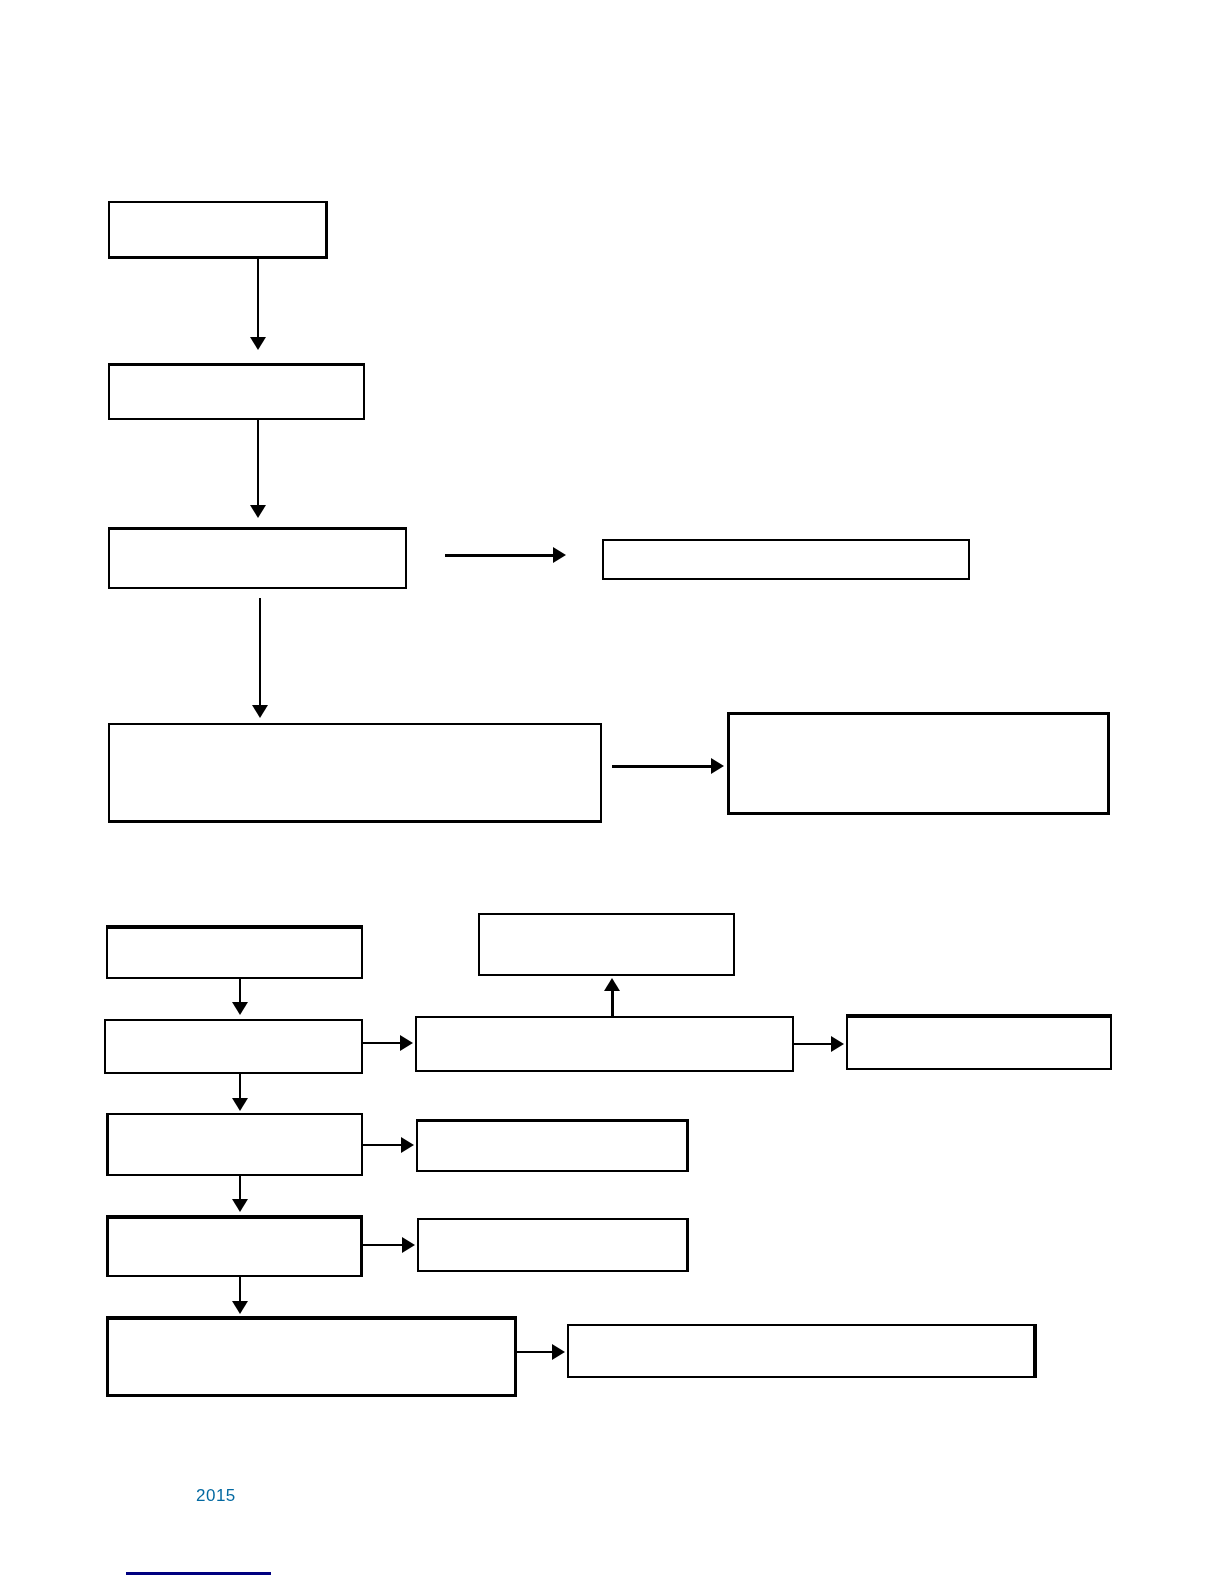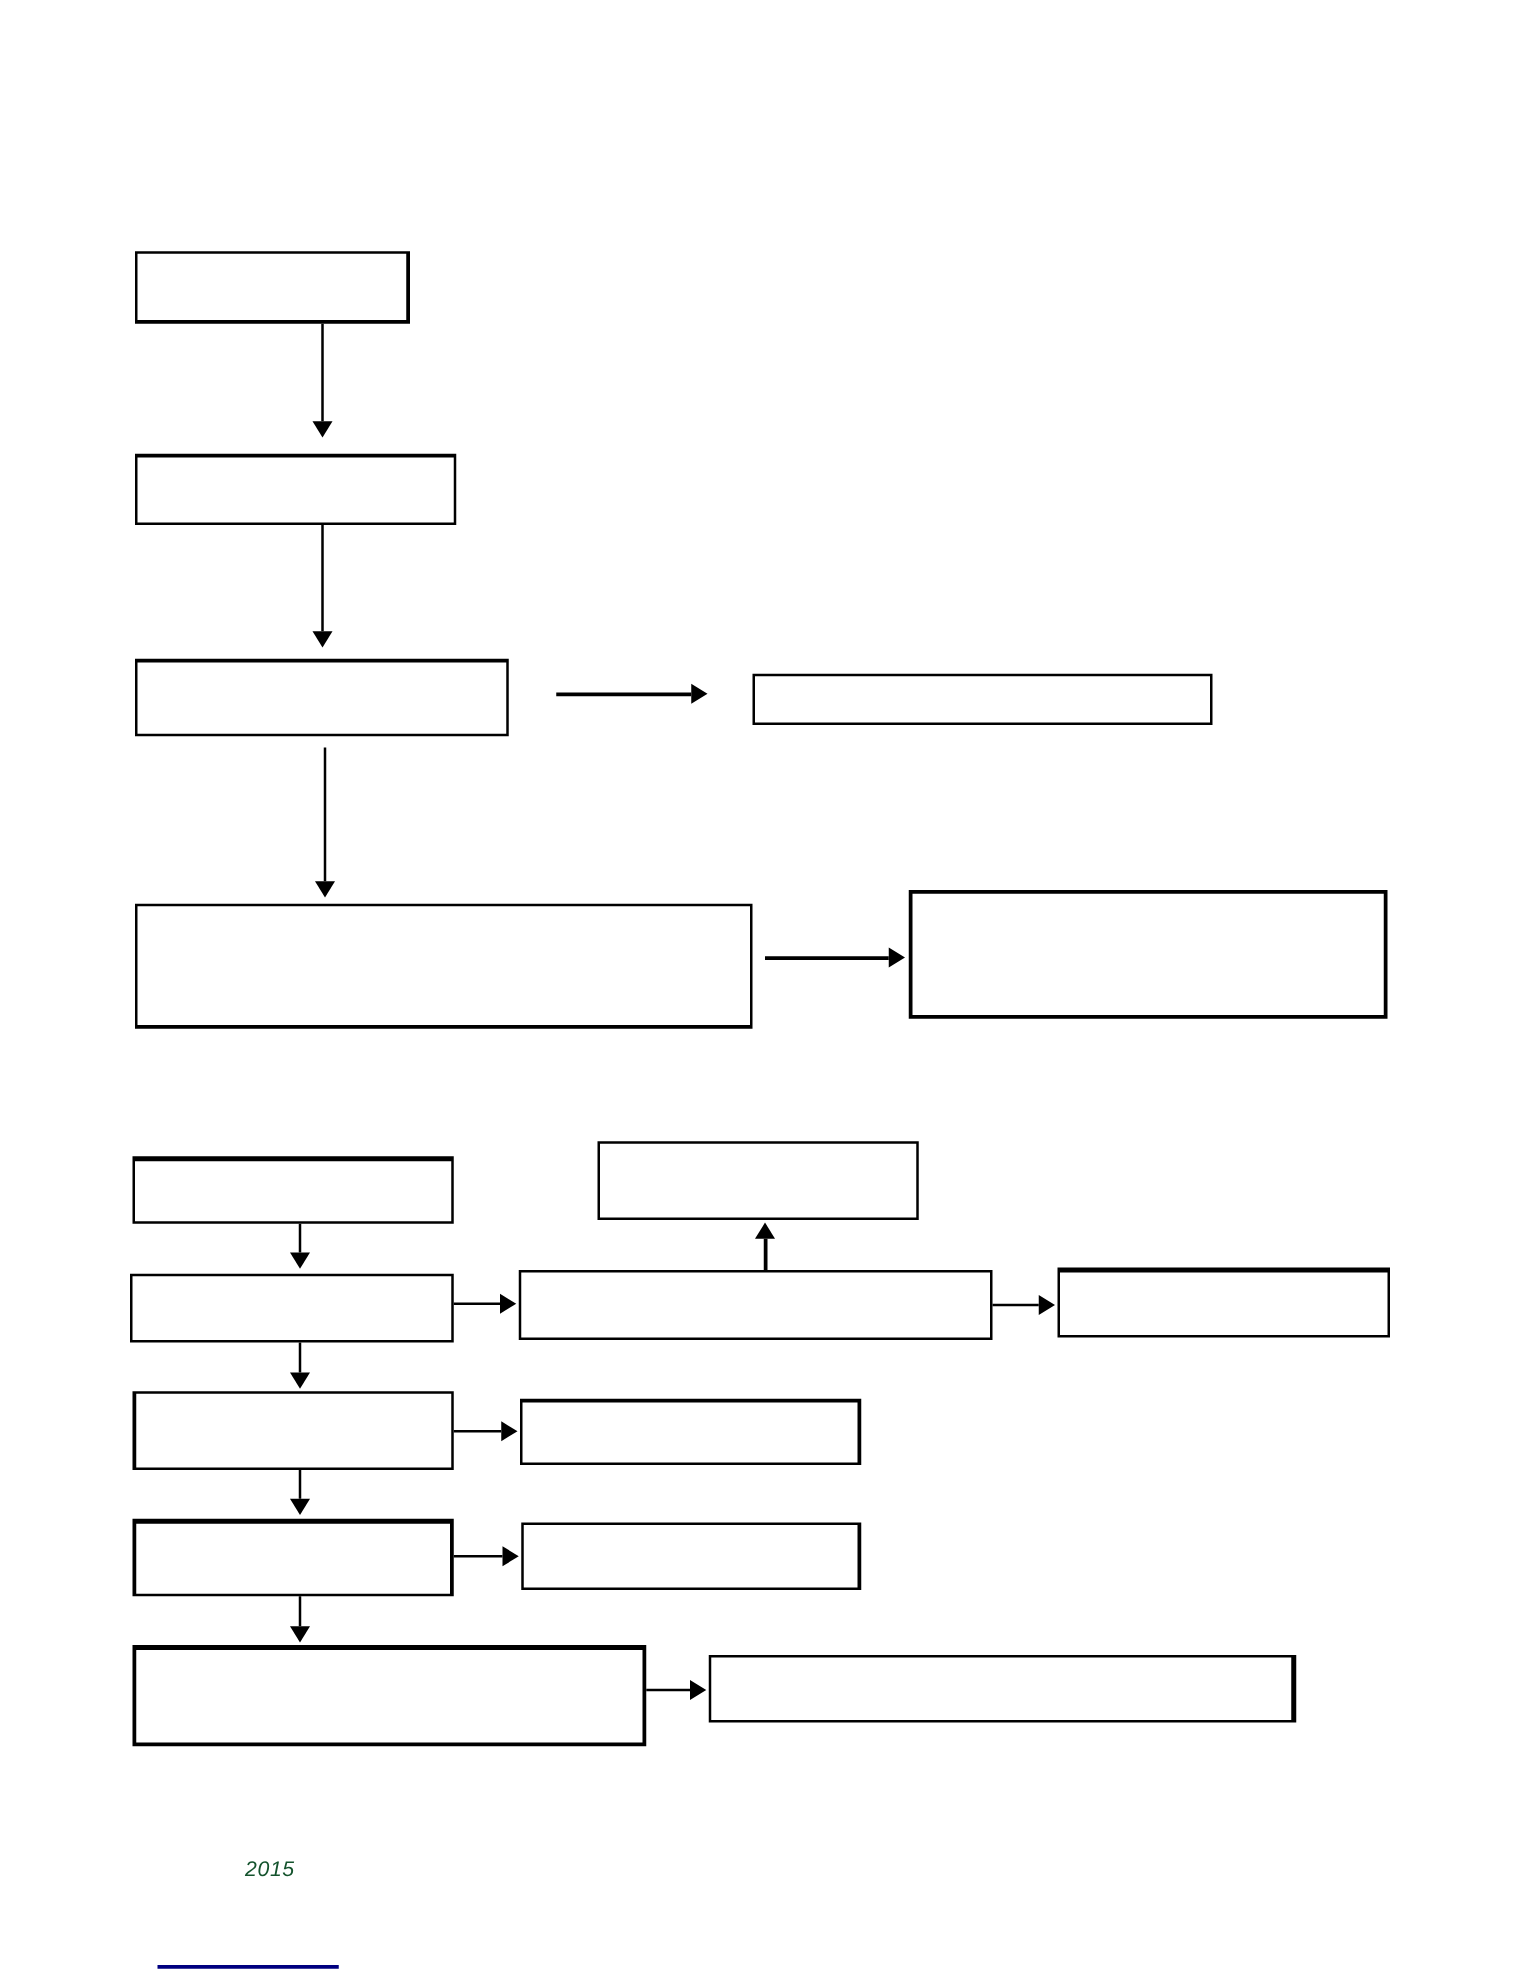--- a/index.html
+++ b/index.html
@@ -29,23 +29,22 @@
   .head {
     position: absolute;
     width: 0;
     height: 0;
   }
   .year-label {
     position: absolute;
     left: 196px;
     top: 1486px;
     font-size: 17px;
-    color: #14532d;
+    color: #0369a1;
     letter-spacing: 0.5px;
-    font-style: italic;
   }
   .footnote-separator {
     position: absolute;
     left: 126px;
     top: 1572px;
     width: 145px;
     height: 3px;
   }
 </style>
 </head>

